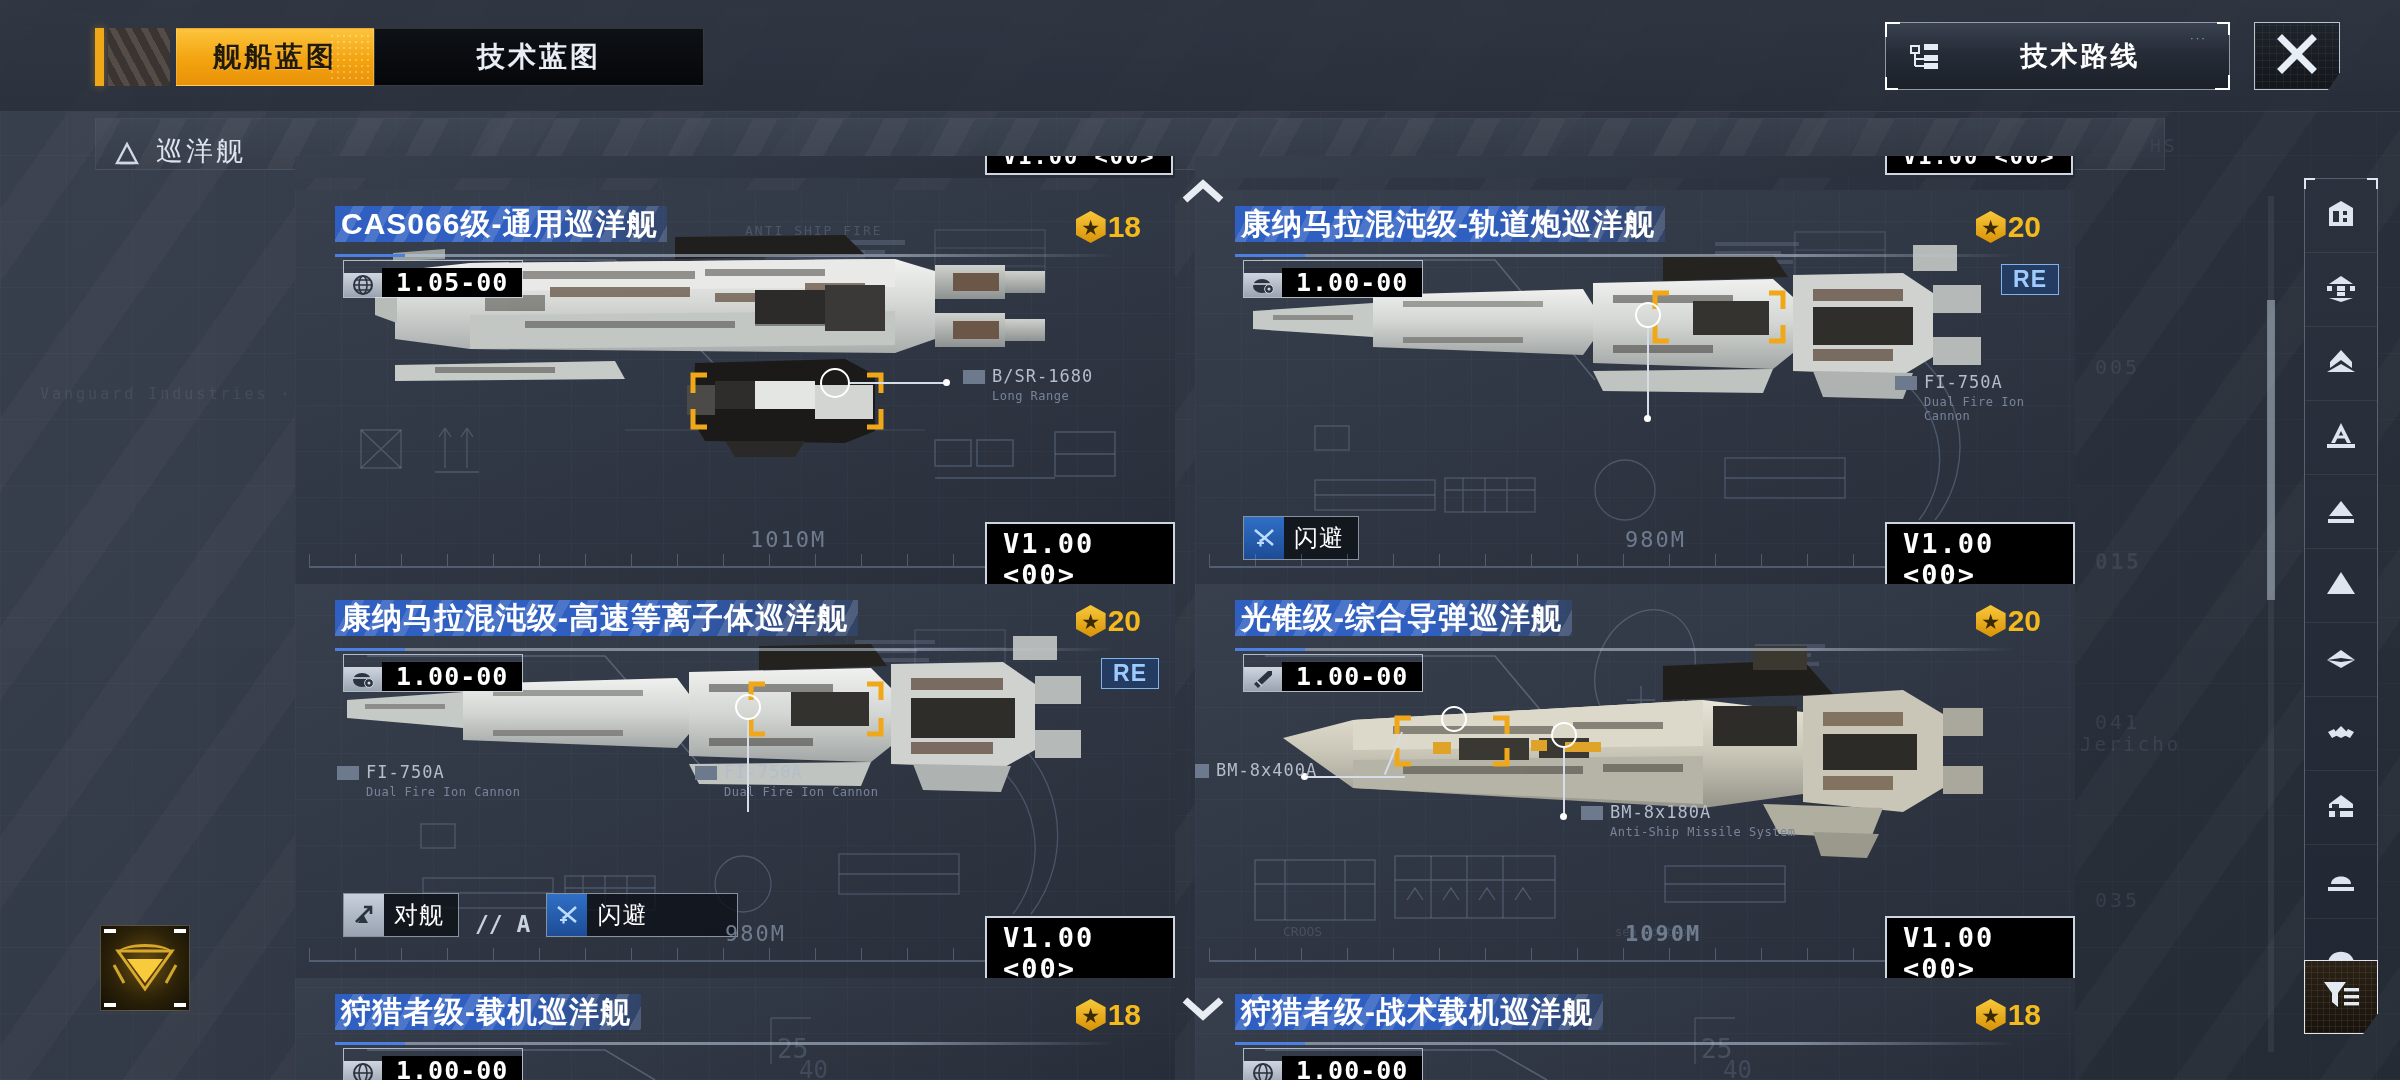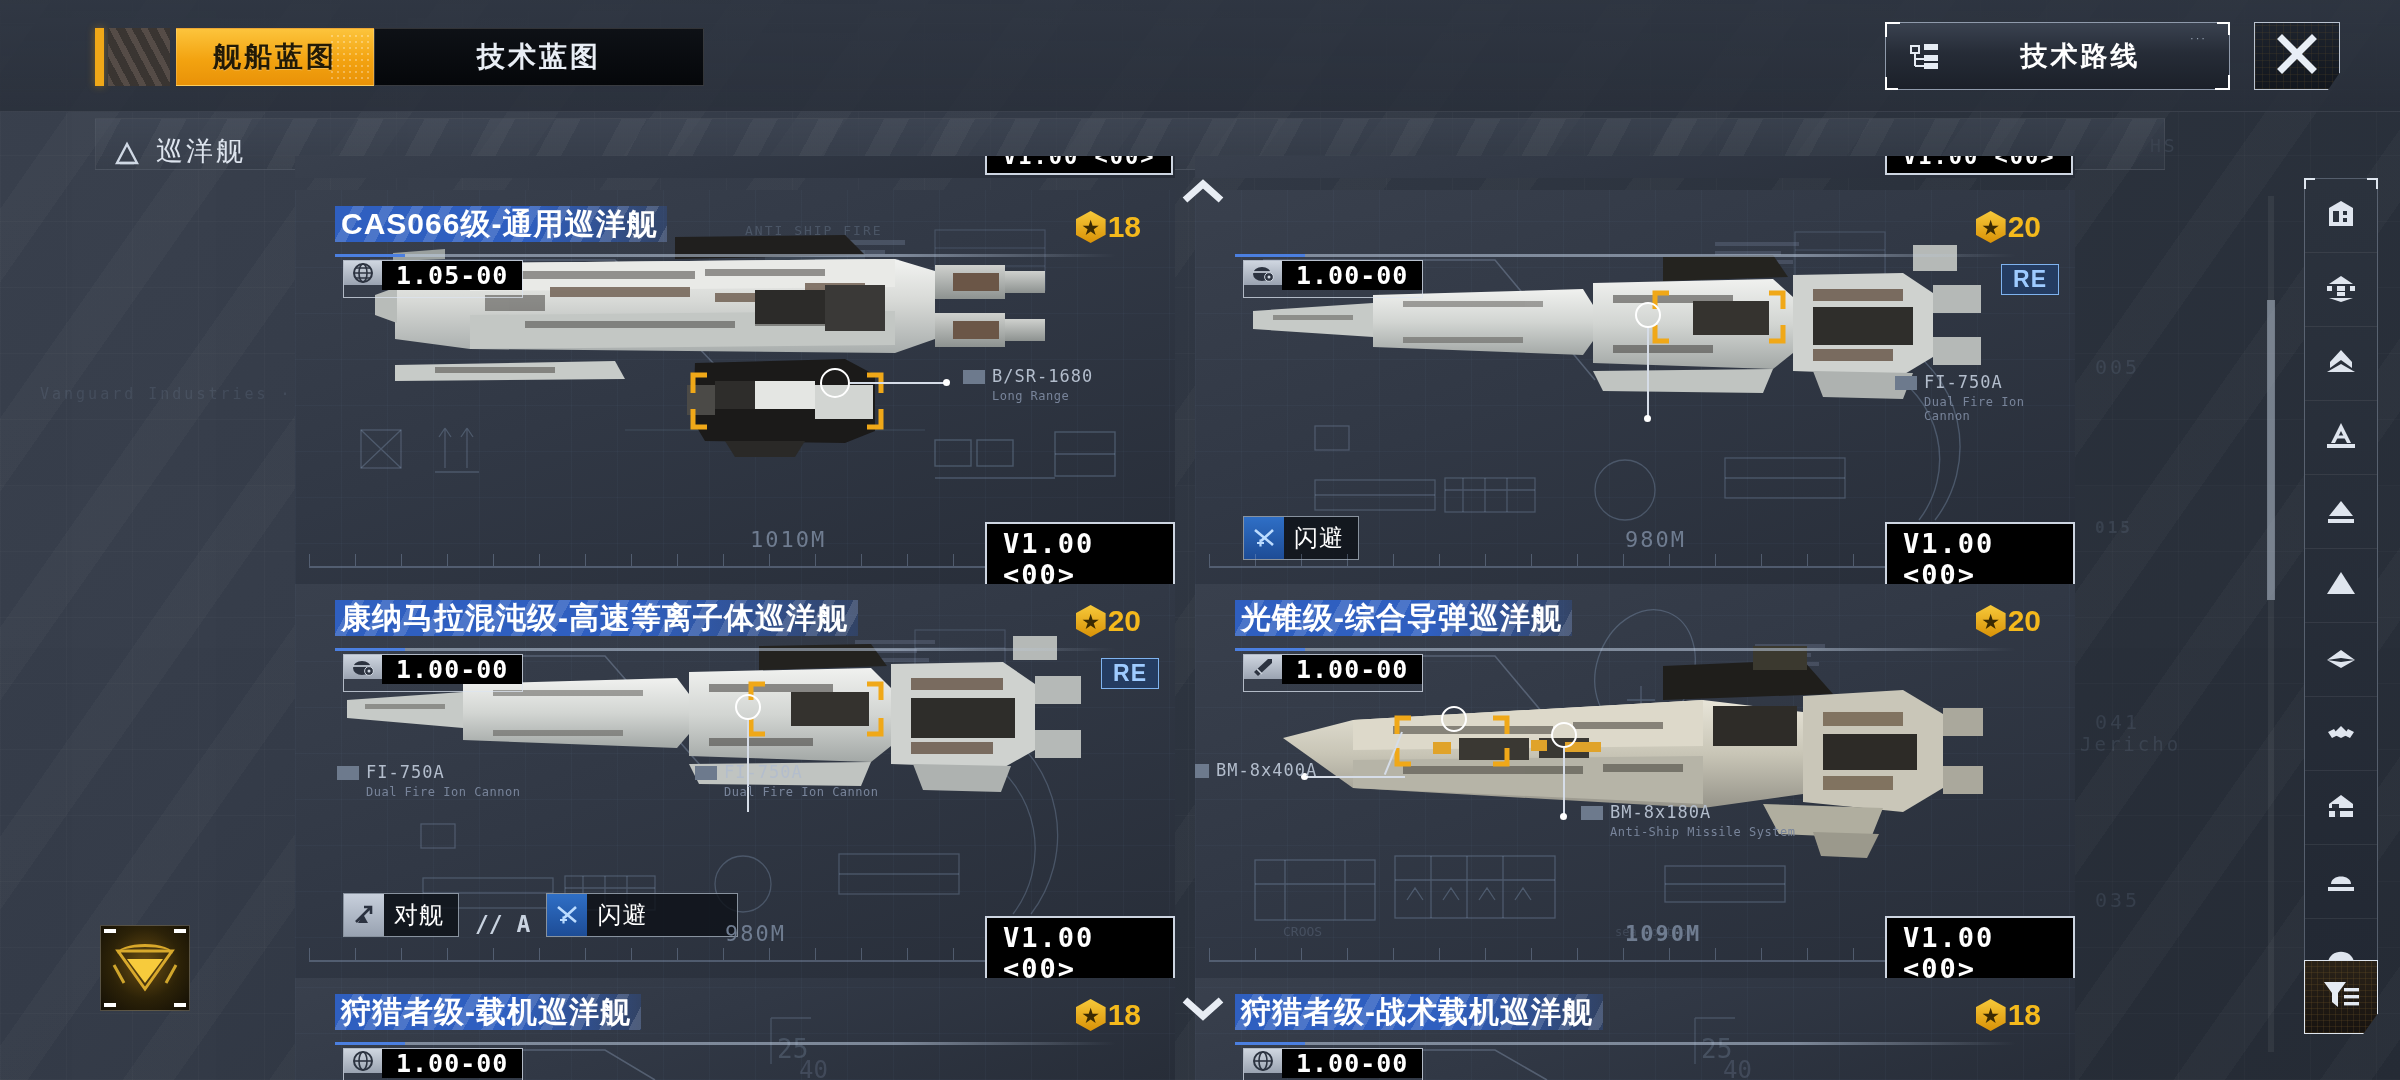--- a/index.html
+++ b/index.html
@@ -160,21 +160,21 @@
     background:linear-gradient(180deg,#f7c93a,#d99207);
     clip-path:polygon(50% 0,100% 26%,100% 74%,50% 100%,0 74%,0 26%);
   }
   .rank-star span{
     position:absolute; inset:0; display:flex; align-items:center; justify-content:center;
     color:#3a2a03; font-size:21px; line-height:1;
   }
 
   .ver{
     position:absolute; left:48px; top:70px; height:38px;
-    display:flex; align-items:flex-start;
+    display:flex; align-items:flex-end;
     border:1px solid rgba(220,228,240,.75);
   }
   .ver-ico{
     width:38px; background:linear-gradient(180deg,#cfd6e0,#9aa3b1);
     display:flex; align-items:center; justify-content:center;
   }
   .ver-num{
     background:#000; color:#fff; padding:0 14px;
     display:flex; align-items:center;
     font-family:"DejaVu Sans Mono","Liberation Mono",monospace;
@@ -300,21 +300,21 @@
 
 <div id="app">
 
   <div class="bg-base"></div>
   <div class="bg-diag"></div>
   <div class="bg-grid"></div>
   <div class="bg-blocks"></div>
 
   <div class="faint" style="left:40px;top:385px;font-size:15px;">Vanguard Industries · Fleet Construction Division</div>
   <div class="faint" style="left:2095px;top:355px;font-size:20px;">005</div>
-  <div class="faint" style="left:2095px;top:518px;font-size:16px;font-weight:bold;">015</div>
+  <div class="faint" style="left:2095px;top:550px;font-size:21px;font-weight:bold;">015</div>
   <div class="faint" style="left:2095px;top:710px;font-size:20px;">041</div>
   <div class="faint" style="left:2095px;top:888px;font-size:20px;">035</div>
   <div class="faint" style="left:2150px;top:135px;font-size:18px;">HS</div>
   <div class="faint" style="left:2080px;top:690px;font-size:19px;margin-top:43px;">Jericho</div>
 
   <div class="topbar">
     <div class="tabs">
       <div class="tab-accent"></div>
       <div class="tab-hatch"></div>
       <div class="tab active">
@@ -604,20 +604,24 @@
 
       <div class="ring" style="left:440px;top:112px;width:26px;height:26px;"></div>
       <div class="lead" style="left:452px;top:138px;width:2px;height:90px;"></div>
       <div class="dot" style="left:449px;top:225px;"></div>
       <div class="anno" style="left:700px;top:182px;">
         <div class="anno-main"><span class="anno-chip"></span><span>FI-750A</span></div>
         <div class="anno-sub" style="margin-left:29px;">Dual Fire Ion Cannon</div>
       </div>
 
       <div class="card-head">
+        <span class="name-wrap">
+          <span class="name-hl"></span>
+          <span class="ship-name">康纳马拉混沌级-轨道炮巡洋舰</span>
+        </span>
         <span class="name-underline"></span>
         <span class="rank">
           <span class="rank-star">
               <span>★</span>
             </span>
           <span>20</span>
         </span>
       </div>
 
       <div class="ver">

